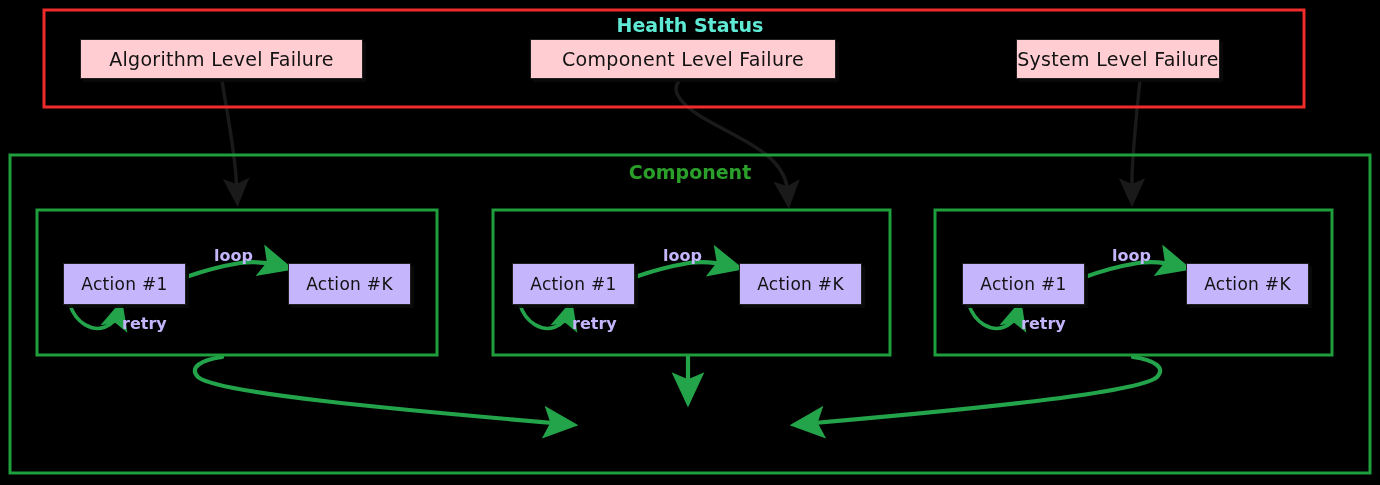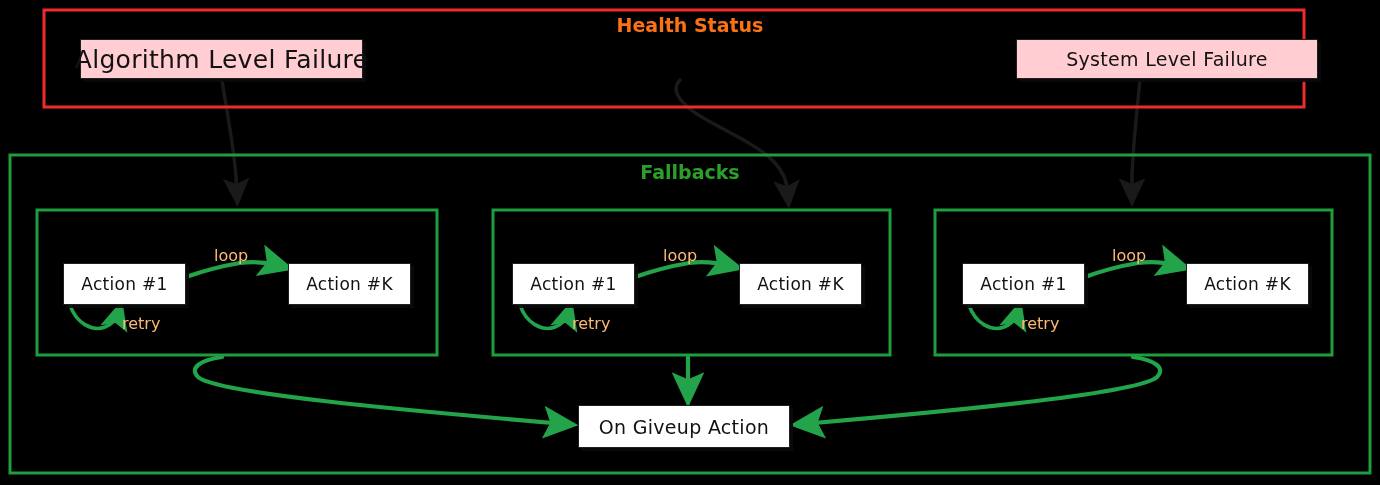--- a/index.html
+++ b/index.html
@@ -29,35 +29,35 @@
     box-shadow: 3px 3px 0 rgba(10,10,10,0.92);
     display: flex;
     align-items: center;
     justify-content: center;
     font-family: "DejaVu Sans", sans-serif;
     color: #121212;
     letter-spacing: 0.3px;
     white-space: nowrap;
   }
   .node-box.pink { background: #ffcdd2; }
-  .node-box.green { background: #ffffff; }
+  .node-box.green { background: #c4b5fd; }
   .cluster-label {
     position: absolute;
     font-family: "DejaVu Sans", sans-serif;
     font-weight: 700;
     white-space: nowrap;
     transform: translateX(-50%);
   }
-  .cluster-label.red { color: #f97316; }
+  .cluster-label.red { color: #5eead4; }
   .cluster-label.green { color: #2aa02a; }
   .edge-label {
     position: absolute;
     font-family: "DejaVu Sans", sans-serif;
-    color: #fdba74;
-    font-weight: 400;
+    color: #c4b5fd;
+    font-weight: 700;
     white-space: nowrap;
   }
 </style>
 </head>
 <body>
 
 <div id="canvas">
 
   <svg class="layer" viewBox="0 0 1380 485">
     <defs>
@@ -93,35 +93,35 @@
 
   <svg class="layer" viewBox="0 0 1380 485">
     <rect x="44" y="10" width="1260" height="97" fill="none" stroke="#ef2b2b" stroke-width="3"></rect>
     <rect x="10" y="155" width="1360" height="318" fill="none" stroke="#1f9e3d" stroke-width="3"></rect>
     <rect x="37" y="210" width="400" height="145" fill="none" stroke="#1f9e3d" stroke-width="3"></rect>
     <rect x="493" y="210" width="397" height="145" fill="none" stroke="#1f9e3d" stroke-width="3"></rect>
     <rect x="935" y="210" width="397" height="145" fill="none" stroke="#1f9e3d" stroke-width="3"></rect>
   </svg>
 
   <div class="cluster-label red" style="left:690px; top:14px; font-size:19px;">Health Status</div>
-  <div class="cluster-label green" style="left:690px; top:161px; font-size:19px;">Fallbacks</div>
+  <div class="cluster-label green" style="left:690px; top:161px; font-size:19px;">Component</div>
 
-  <div class="node-box pink" style="left:80px; top:39px; width:283px; height:40px; font-size:25px;">Algorithm Level Failure</div>
-  <div class="node-box pink" style="left:1016px; top:39px; width:302px; height:40px; font-size:19px;">System Level Failure</div>
+  <div class="node-box pink" style="left:80px; top:39px; width:283px; height:40px; font-size:19px;">Algorithm Level Failure</div>
+  <div class="node-box pink" style="left:530px; top:39px; width:306px; height:40px; font-size:19px;">Component Level Failure</div>
+  <div class="node-box pink" style="left:1016px; top:39px; width:204px; height:40px; font-size:19px;">System Level Failure</div>
 
   <div class="node-box green" style="left:63px; top:263px; width:123px; height:42px; font-size:17px;">Action #1</div>
   <div class="node-box green" style="left:288px; top:263px; width:123px; height:42px; font-size:17px;">Action #K</div>
 
   <div class="node-box green" style="left:512px; top:263px; width:123px; height:42px; font-size:17px;">Action #1</div>
   <div class="node-box green" style="left:739px; top:263px; width:123px; height:42px; font-size:17px;">Action #K</div>
 
   <div class="node-box green" style="left:962px; top:263px; width:123px; height:42px; font-size:17px;">Action #1</div>
   <div class="node-box green" style="left:1186px; top:263px; width:123px; height:42px; font-size:17px;">Action #K</div>
 
-  <div class="node-box green" style="left:578px; top:405px; width:212px; height:43px; font-size:19px;">On Giveup Action</div>
 
   <div class="edge-label" style="left:214px; top:246px; font-size:16px;">loop</div>
   <div class="edge-label" style="left:122px; top:314px; font-size:16px;">retry</div>
   <div class="edge-label" style="left:663px; top:246px; font-size:16px;">loop</div>
   <div class="edge-label" style="left:572px; top:314px; font-size:16px;">retry</div>
   <div class="edge-label" style="left:1112px; top:246px; font-size:16px;">loop</div>
   <div class="edge-label" style="left:1021px; top:314px; font-size:16px;">retry</div>
 
 </div>
 

